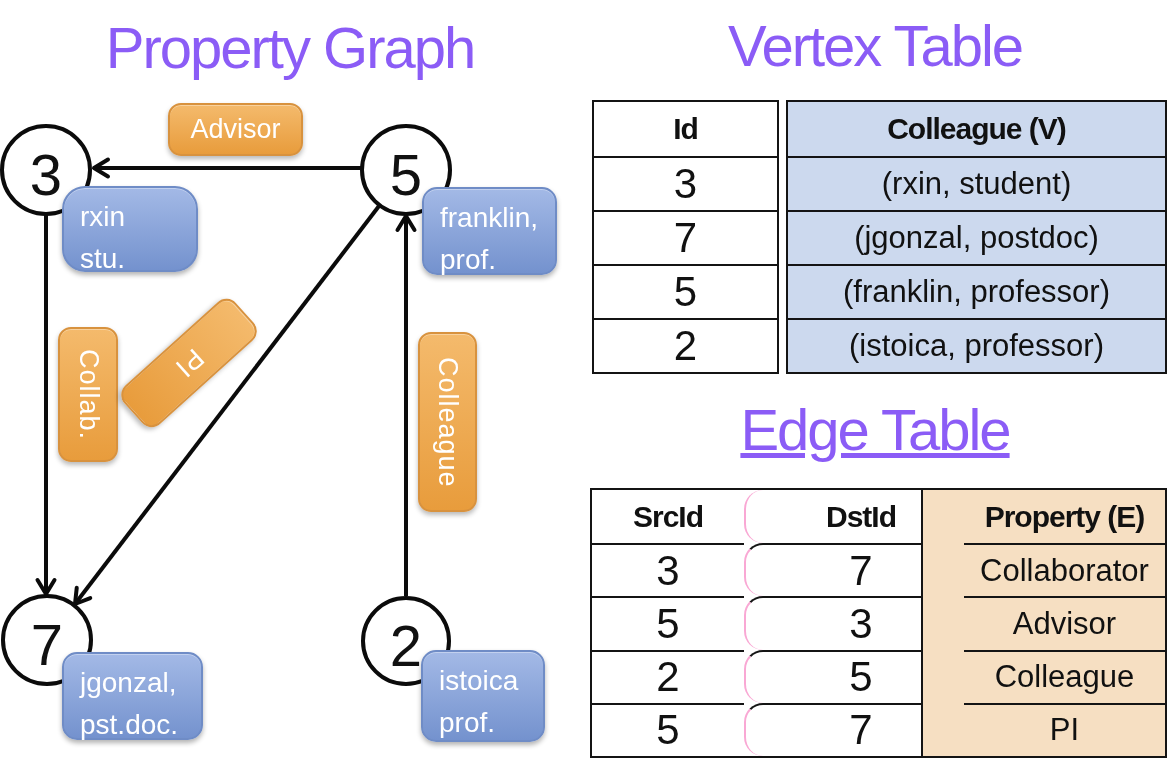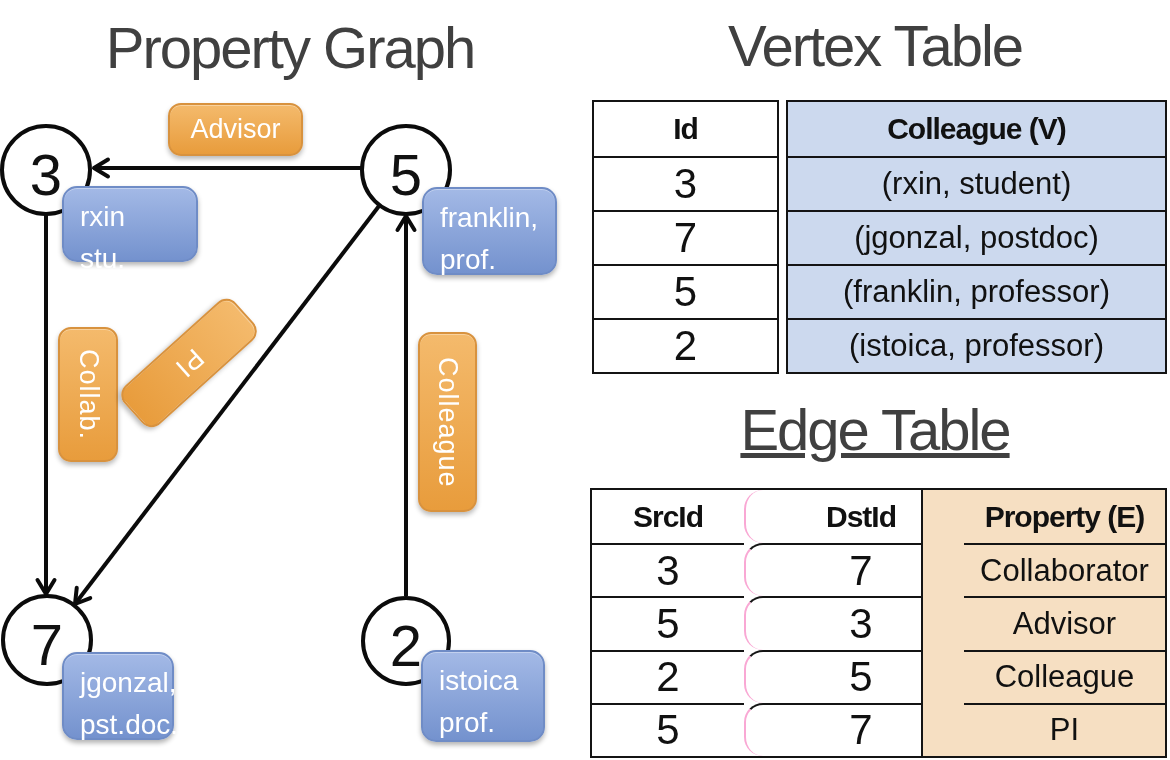--- a/index.html
+++ b/index.html
@@ -9,21 +9,21 @@
     font-family:"Liberation Sans", sans-serif;
     color:#111;
   }
   
   .panel-title{
     position:absolute;
     text-align:center;
     font-size:58px;
     font-weight:400;
     letter-spacing:-2px;
-    color:#404040;
+    color:#8b5cf6;
     white-space:nowrap;
   }
   #graph-title{left:0;top:14px;width:580px;}
   #vertex-title{left:580px;top:12px;width:590px;}
   #edge-title{left:580px;top:396px;width:590px;text-decoration:underline;}
 
   
   #graph-svg{position:absolute;left:0;top:0;}
   .gline{stroke:#0b0b0b;stroke-width:4;}
   .gcircle{fill:#ffffff;stroke:#0b0b0b;stroke-width:4;}
@@ -60,23 +60,23 @@
   .ebox.vert span{
     writing-mode:vertical-rl;
     text-orientation:mixed;
     letter-spacing:1px;
   }
   #advisor-box{left:168px;top:103px;width:135px;height:53px;}
   #collab-box{left:58px;top:327px;width:60px;height:135px;}
   #colleague-box{left:418px;top:332px;width:59px;height:180px;}
   #pi-box{left:163px;top:288px;width:52px;height:150px;transform:rotate(48deg);}
 
-  #rxin-box{left:62px;top:186px;width:136px;height:76px;}
+  #rxin-box{left:62px;top:186px;width:136px;height:86px;border-radius:23px;}
   #franklin-box{left:422px;top:187px;width:135px;height:88px;}
-  #jgonzal-box{left:62px;top:652px;width:112px;height:88px;}
+  #jgonzal-box{left:62px;top:652px;width:141px;height:88px;}
   #istoica-box{left:421px;top:650px;width:124px;height:92px;}
 
   
   .tbl{
     position:absolute;
     border:2px solid #141414;
     box-sizing:border-box;
     display:grid;
     grid-template-rows:repeat(5,1fr);
     background:#ffffff;

